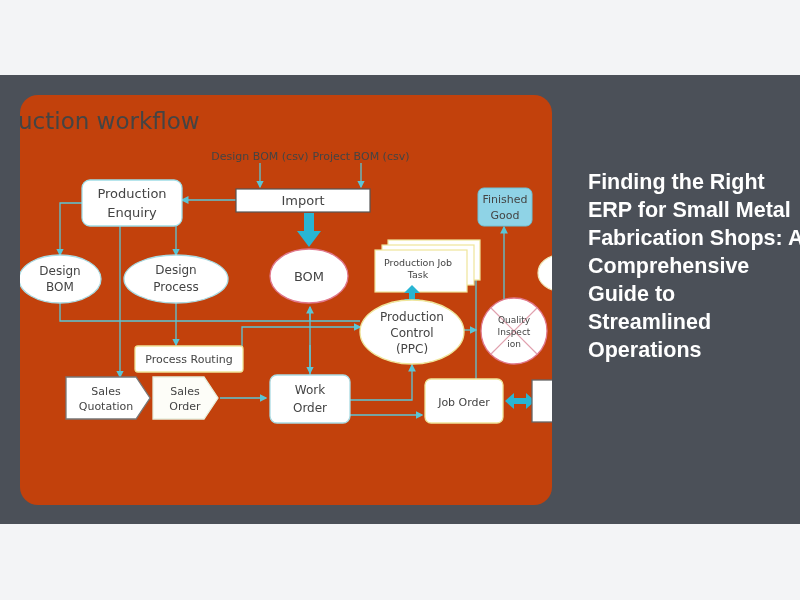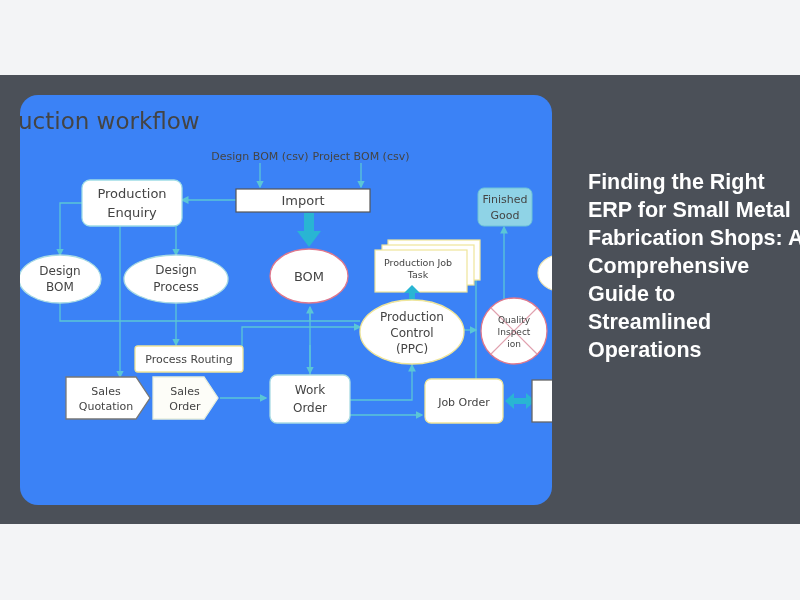--- a/index.html
+++ b/index.html
@@ -1,18 +1,18 @@
 <!DOCTYPE html>
 <html><head>
 <meta charset="utf-8">
 <style>
   html, body { margin:0; padding:0; }
   body { width:800px; height:600px; background:#f3f4f6; position:relative; overflow:hidden; font-family:"Liberation Sans", sans-serif; }
   .band { position:absolute; left:0; top:75px; width:800px; height:449px; background:#4b5058; }
-  .card { position:absolute; left:20px; top:95px; width:532px; height:410px; background:#3b82f6; border-radius:18px; overflow:hidden; }
+  .card { position:absolute; left:20px; top:95px; width:532px; height:410px; background:#c2410c; border-radius:18px; overflow:hidden; }
   .card svg { position:absolute; left:0; top:0; }
   .title { position:absolute; left:572px; top:168px; width:215px; color:#fff; font-weight:bold; font-size:21.5px; line-height:28px;margin-left:16px; }
   .lbl { font-family:"DejaVu Sans", sans-serif; fill:#444; }
 </style>
 </head>
 <body>
 
 <div class="band"></div>
 
 <div class="card">

